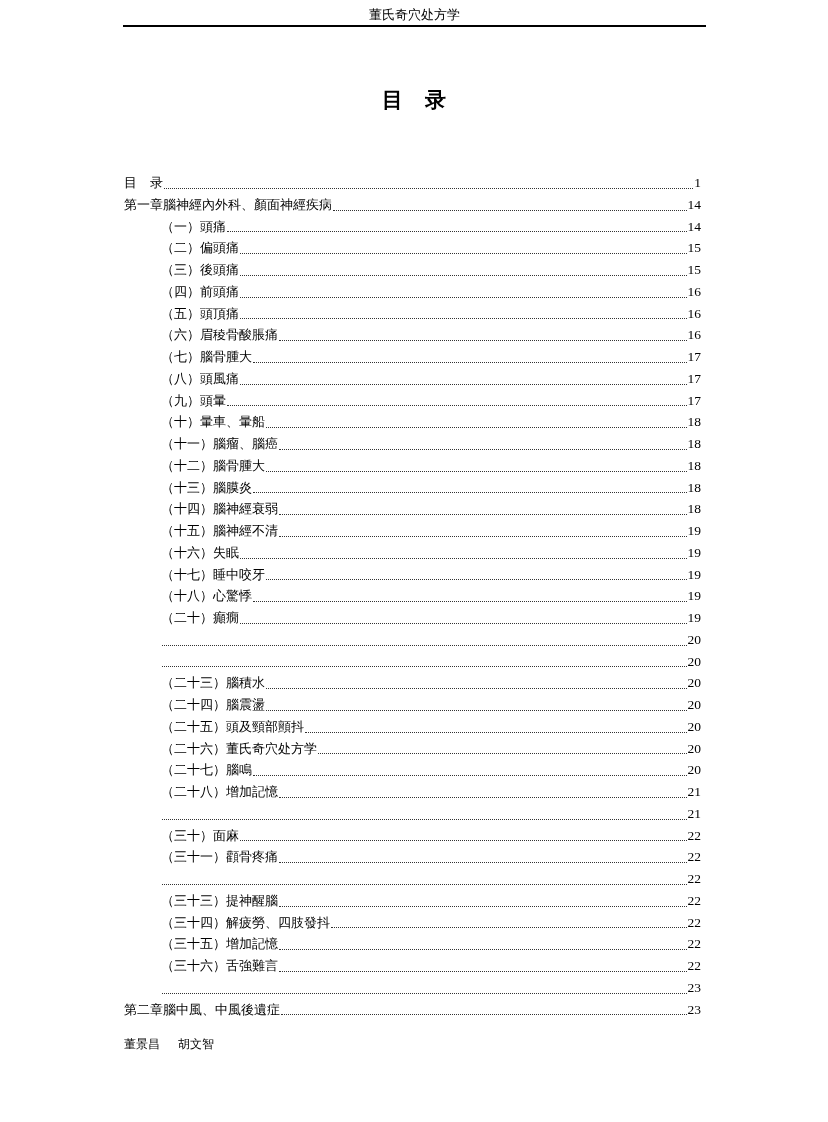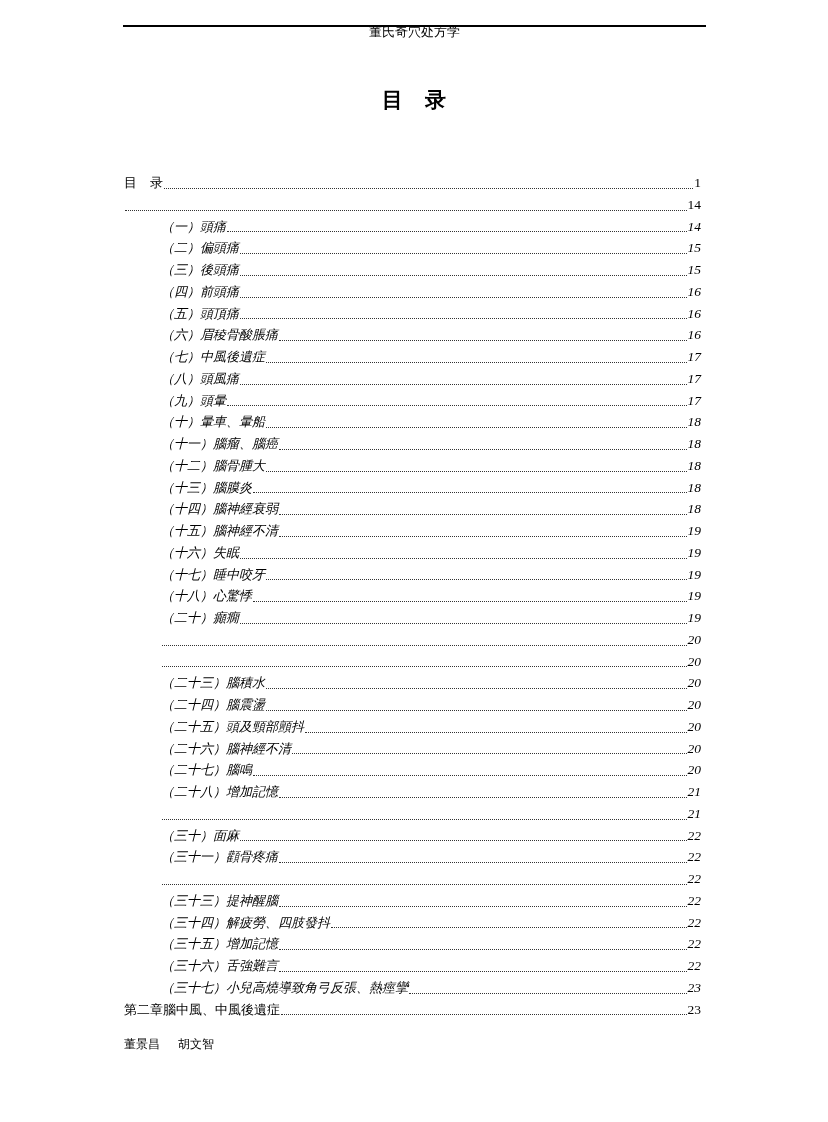--- a/index.html
+++ b/index.html
@@ -1,28 +1,28 @@
 <!DOCTYPE html>
 <html><head>
   <meta charset="utf-8">
   <style>
     html, body { margin: 0; padding: 0; background: #ffffff; }
     body { width: 828px; height: 1122px; position: relative; overflow: hidden;
            font-family: "DejaVu Serif", "Liberation Serif", serif; color: #000; }
     .header { position: absolute; left: 123px; top: 6px; width: 583px; text-align: center;
-              font-size: 13px; line-height: 18px; margin-top: 17px; }
+              font-size: 13px; line-height: 18px; }
     .header-rule { position: absolute; left: 123px; top: 25px; width: 583px; height: 2px; background: #000; }
     .title { position: absolute; left: 0; width: 828px; top: 86px; text-align: center;
              font-family: "DejaVu Sans", "Liberation Sans", sans-serif; font-weight: bold;
              font-size: 21px; letter-spacing: 0; }
     .title span { display: inline-block; }
     .title .gap { width: 22px; }
     .toc { position: absolute; left: 124px; top: 172px; width: 577px; }
     .toc-row { display: flex; align-items: baseline; height: 21.75px; font-size: 13px; line-height: 21.75px; white-space: nowrap; }
-    .toc-row.sub { padding-left: 37px; font-style: italic; }
+    .toc-row.sub { padding-left: 37px; }
     .toc-label { flex: 0 0 auto; }
     .toc-dots { flex: 1 1 auto; overflow: hidden; border-bottom: 1px dotted #333; margin: 0 1px 5px 1px; height: 1px; align-self: flex-end; }
     .toc-page { flex: 0 0 auto; font-family: "Liberation Serif", "DejaVu Serif", serif; font-size: 13.5px; }
     .footer { position: absolute; left: 124px; top: 1036px; font-size: 12px; text-align: right; }
     .footer .sep { display: inline-block; width: 18px; }
   </style>
 </head>
 <body>
 
 <div class="header">董氏奇穴处方学</div>
@@ -32,20 +32,21 @@
   <span>目</span><span class="gap"></span><span>录</span>
 </div>
 
 <div class="toc" id="toc">
     <div class="toc-row">
       <span class="toc-label">目　录</span>
       <span class="toc-dots"></span>
       <span class="toc-page">1</span>
     </div>
     <div class="toc-row">
+      <span class="toc-label">第一章腦神經內外科、顏面神經疾病</span>
       <span class="toc-dots"></span>
       <span class="toc-page">14</span>
     </div>
     <div class="toc-row sub">
       <span class="toc-label">（一）頭痛</span>
       <span class="toc-dots"></span>
       <span class="toc-page">14</span>
     </div>
     <div class="toc-row sub">
       <span class="toc-label">（二）偏頭痛</span>
@@ -66,21 +67,21 @@
       <span class="toc-label">（五）頭頂痛</span>
       <span class="toc-dots"></span>
       <span class="toc-page">16</span>
     </div>
     <div class="toc-row sub">
       <span class="toc-label">（六）眉稜骨酸脹痛</span>
       <span class="toc-dots"></span>
       <span class="toc-page">16</span>
     </div>
     <div class="toc-row sub">
-      <span class="toc-label">（七）中風後遺症</span>
+      <span class="toc-label">（七）腦骨腫大</span>
       <span class="toc-dots"></span>
       <span class="toc-page">17</span>
     </div>
     <div class="toc-row sub">
       <span class="toc-label">（八）頭風痛</span>
       <span class="toc-dots"></span>
       <span class="toc-page">17</span>
     </div>
     <div class="toc-row sub">
       <span class="toc-label">（九）頭暈</span>
@@ -154,21 +155,21 @@
       <span class="toc-label">（二十四）腦震盪</span>
       <span class="toc-dots"></span>
       <span class="toc-page">20</span>
     </div>
     <div class="toc-row sub">
       <span class="toc-label">（二十五）頭及頸部顫抖</span>
       <span class="toc-dots"></span>
       <span class="toc-page">20</span>
     </div>
     <div class="toc-row sub">
-      <span class="toc-label">（二十六）腦神經不清</span>
+      <span class="toc-label">（二十六）董氏奇穴处方学</span>
       <span class="toc-dots"></span>
       <span class="toc-page">20</span>
     </div>
     <div class="toc-row sub">
       <span class="toc-label">（二十七）腦鳴</span>
       <span class="toc-dots"></span>
       <span class="toc-page">20</span>
     </div>
     <div class="toc-row sub">
       <span class="toc-label">（二十八）增加記憶</span>
@@ -207,21 +208,20 @@
       <span class="toc-label">（三十五）增加記憶</span>
       <span class="toc-dots"></span>
       <span class="toc-page">22</span>
     </div>
     <div class="toc-row sub">
       <span class="toc-label">（三十六）舌強難言</span>
       <span class="toc-dots"></span>
       <span class="toc-page">22</span>
     </div>
     <div class="toc-row sub">
-      <span class="toc-label">（三十七）小兒高燒導致角弓反張、熱痙攣</span>
       <span class="toc-dots"></span>
       <span class="toc-page">23</span>
     </div>
     <div class="toc-row">
       <span class="toc-label">第二章腦中風、中風後遺症</span>
       <span class="toc-dots"></span>
       <span class="toc-page">23</span>
     </div>
   </div>
 

